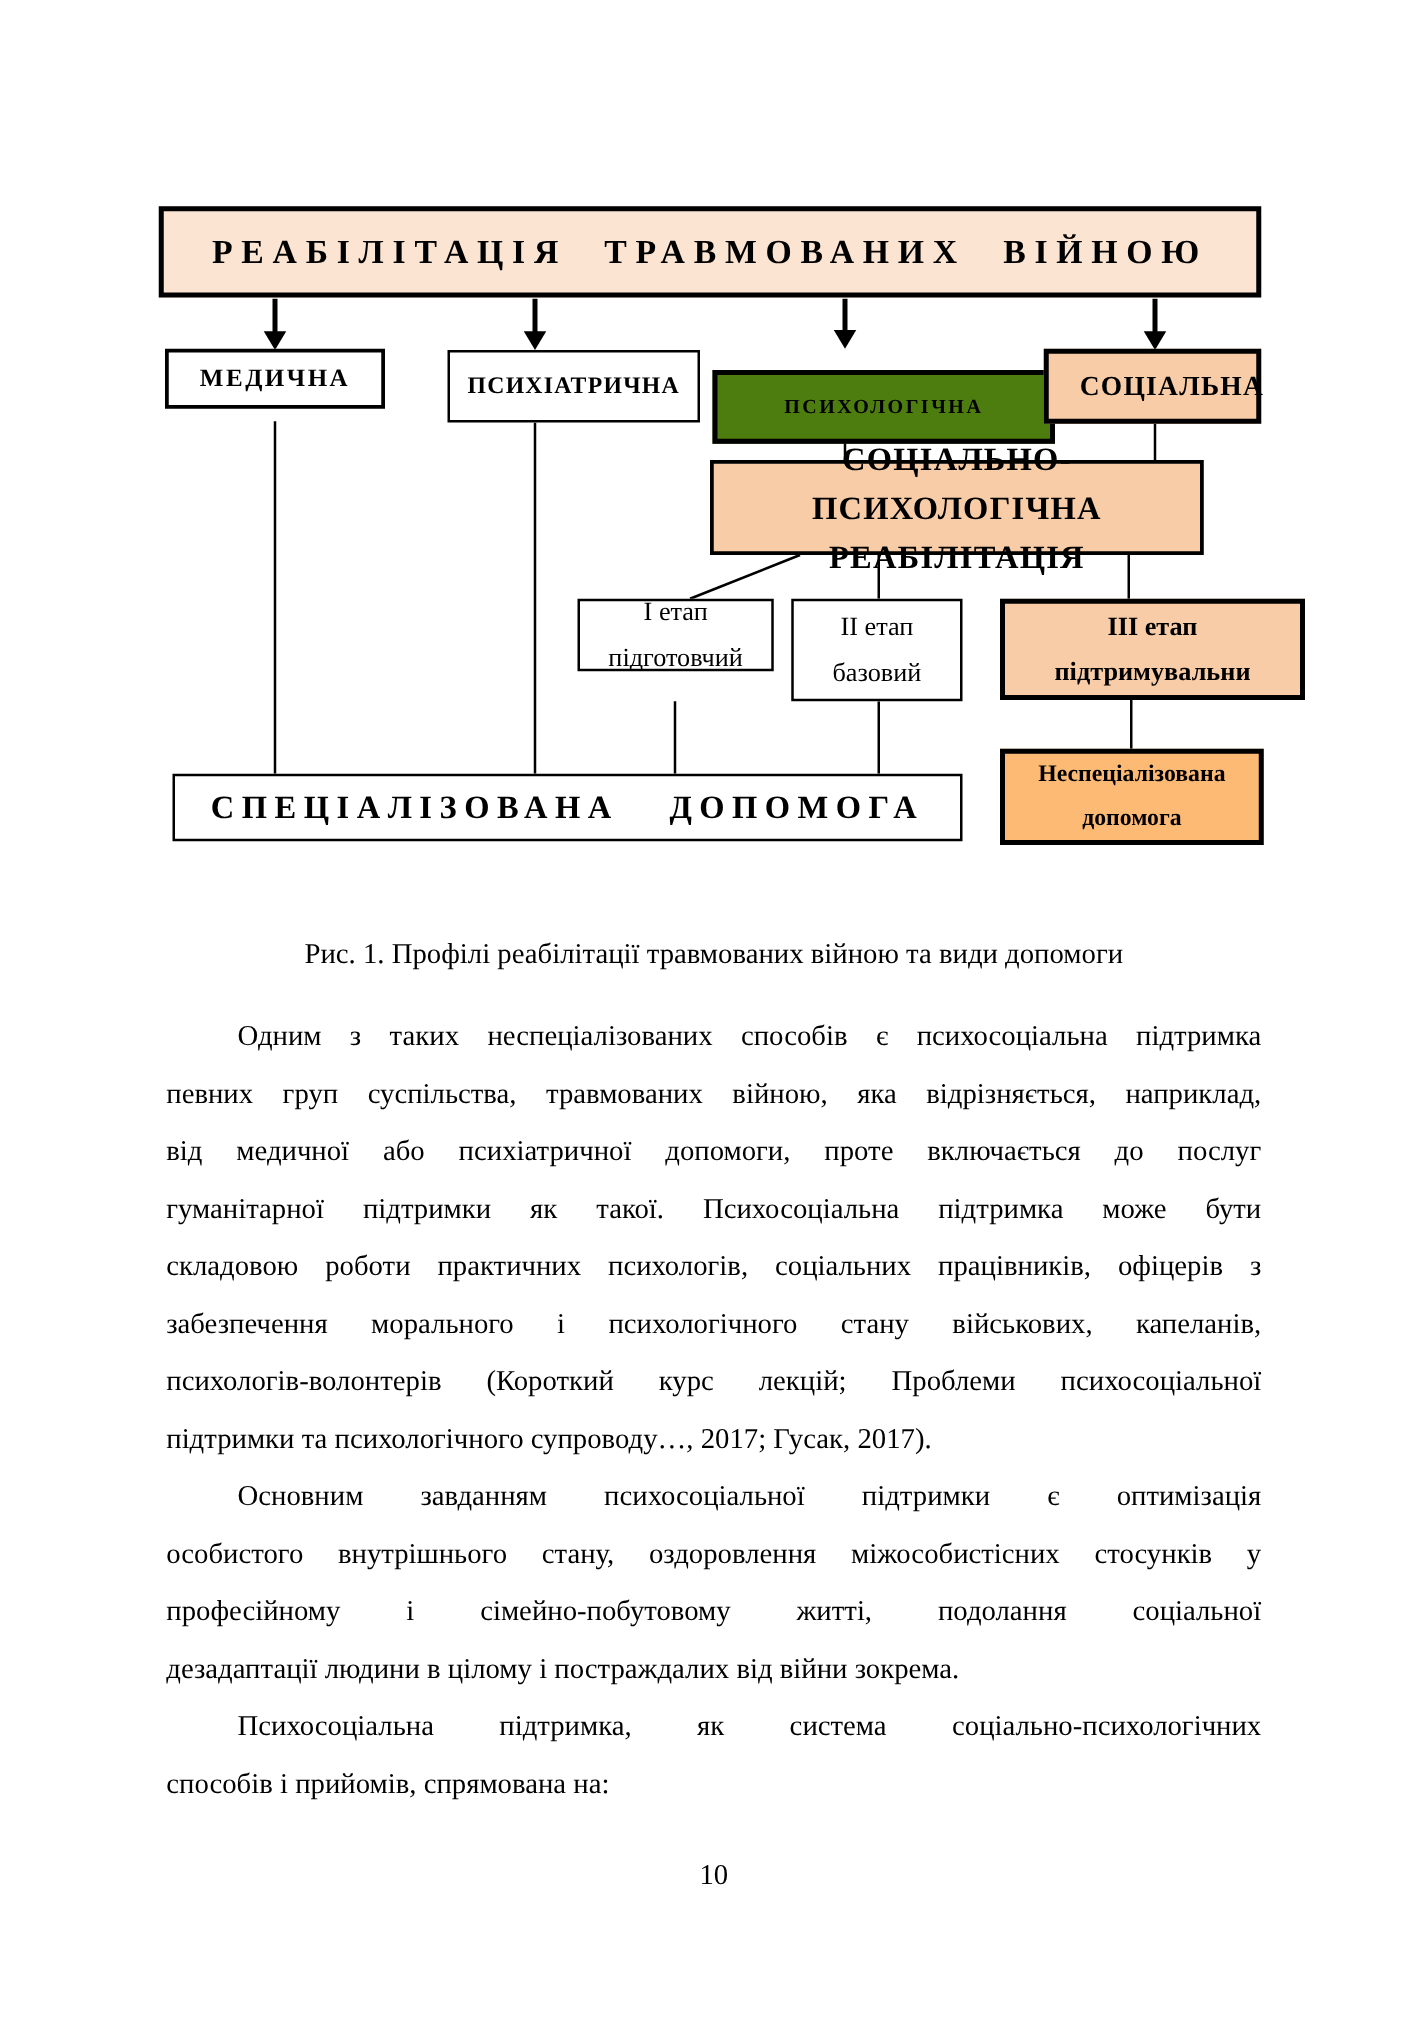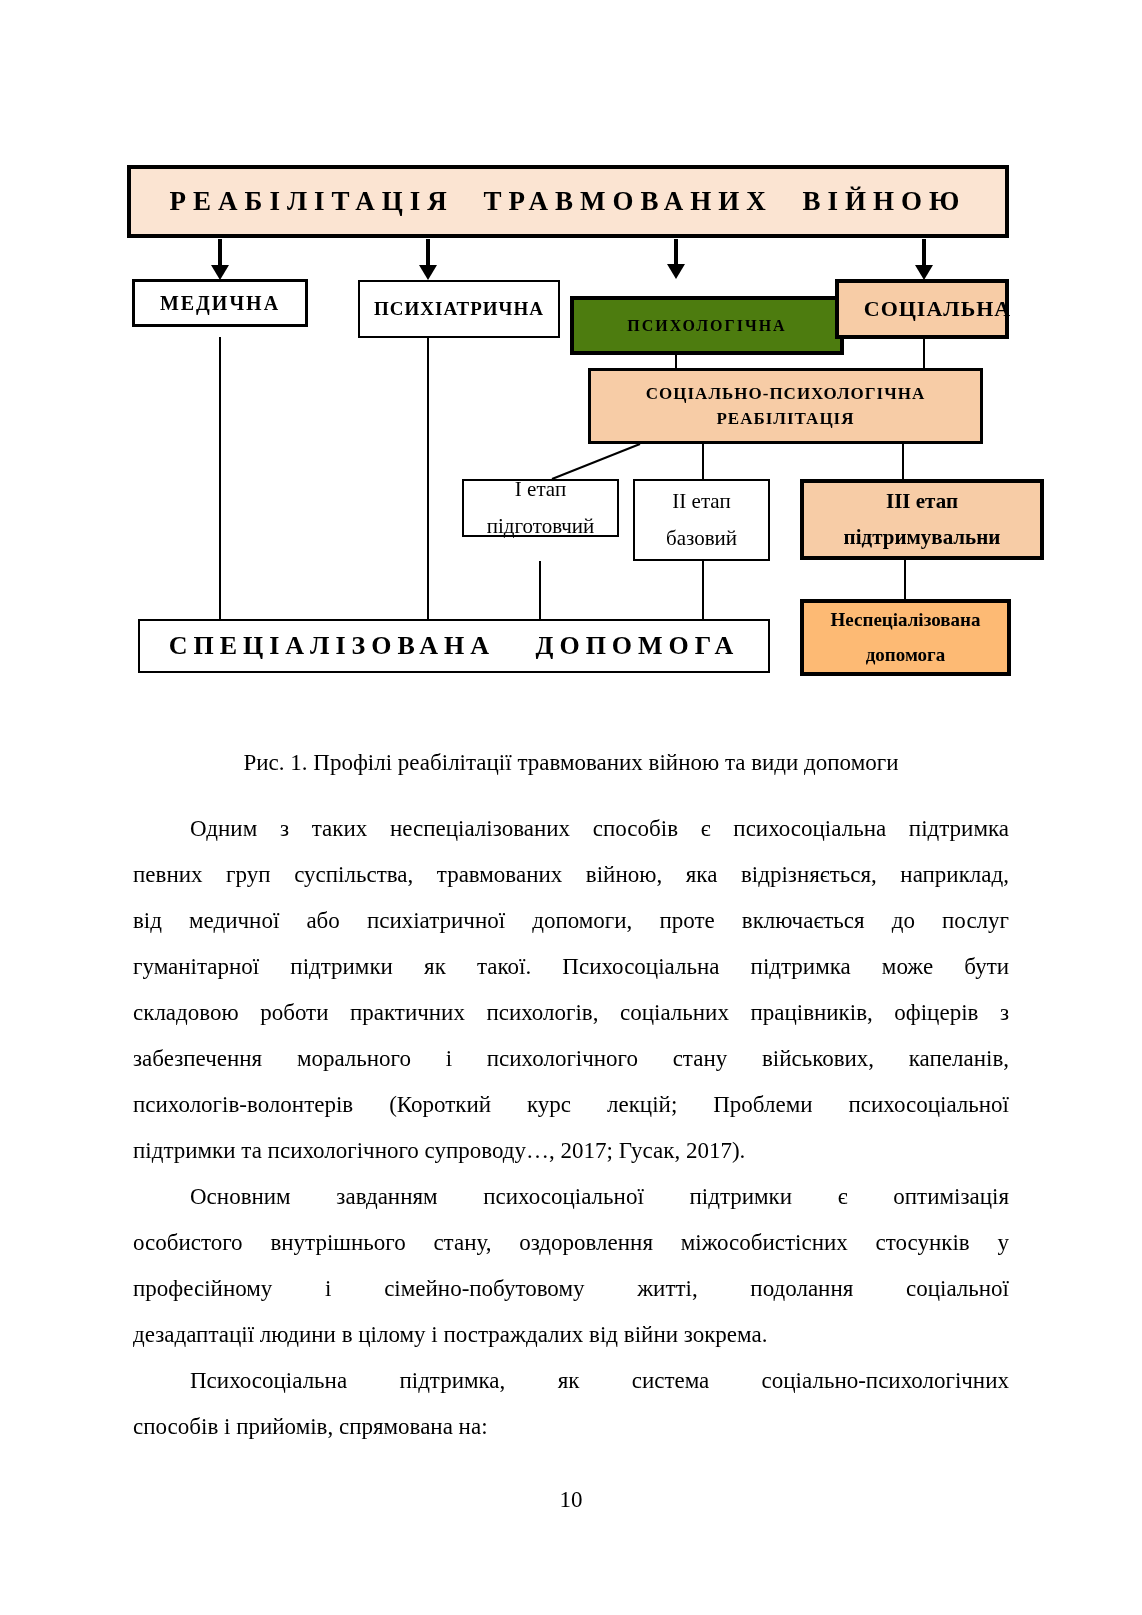--- a/index.html
+++ b/index.html
@@ -21,23 +21,23 @@
                    background:#fbe4d2; font-weight:bold; font-size:27px;
                    letter-spacing:7px; word-spacing:16px; }
   .n-medical     { left:132px; top:279px; width:176px; height:48px; border-width:3px;
                    font-weight:bold; font-size:20px; letter-spacing:2px; }
   .n-psychiatric { left:338px; top:280px; width:202px; height:58px; border-width:2px;
                    font-weight:bold; font-size:19px; letter-spacing:1px;margin-left:20px; }
   .n-psychological{ left:570px; top:296px; width:274px; height:59px; border-width:4px;
                    background:#4d7c0f; font-weight:bold; font-size:16px; letter-spacing:2px; }
   .n-social      { left:835px; top:279px; width:174px; height:60px; border-width:4px;
                    background:#f7cca6; font-weight:bold; font-size:22px; letter-spacing:1px;padding-left:31px; }
-  .n-socio       { left:588px; top:368px; width:395px; height:76px; border-width:3px;
-                   background:#f7cca6; font-weight:bold; font-size:17px; letter-spacing:1px;
-                   line-height:1.5;text-align:right; }
+  .n-socio       { left:568px; top:368px; width:395px; height:76px; border-width:3px;
+                   background:#f7cca6; font-weight:bold; font-size:26px; letter-spacing:1px;
+                   line-height:1.5; }
   .n-stage1      { left:462px; top:479px; width:157px; height:58px; border-width:2px;
                    font-size:21px; line-height:1.75; }
   .n-stage2      { left:633px; top:479px; width:137px; height:82px; border-width:2px;
                    font-size:21px; line-height:1.75; }
   .n-stage3      { left:800px; top:479px; width:244px; height:81px; border-width:4px;
                    background:#f7cca6; font-weight:bold; font-size:21px; line-height:1.7; }
   .n-nonspec     { left:800px; top:599px; width:211px; height:77px; border-width:4px;
                    background:#fdba74; font-weight:bold; font-size:19px; line-height:1.8; }
   .n-specialized { left:138px; top:619px; width:632px; height:54px; border-width:2px;
                    font-weight:bold; font-size:26px; letter-spacing:6px; word-spacing:28px; }

